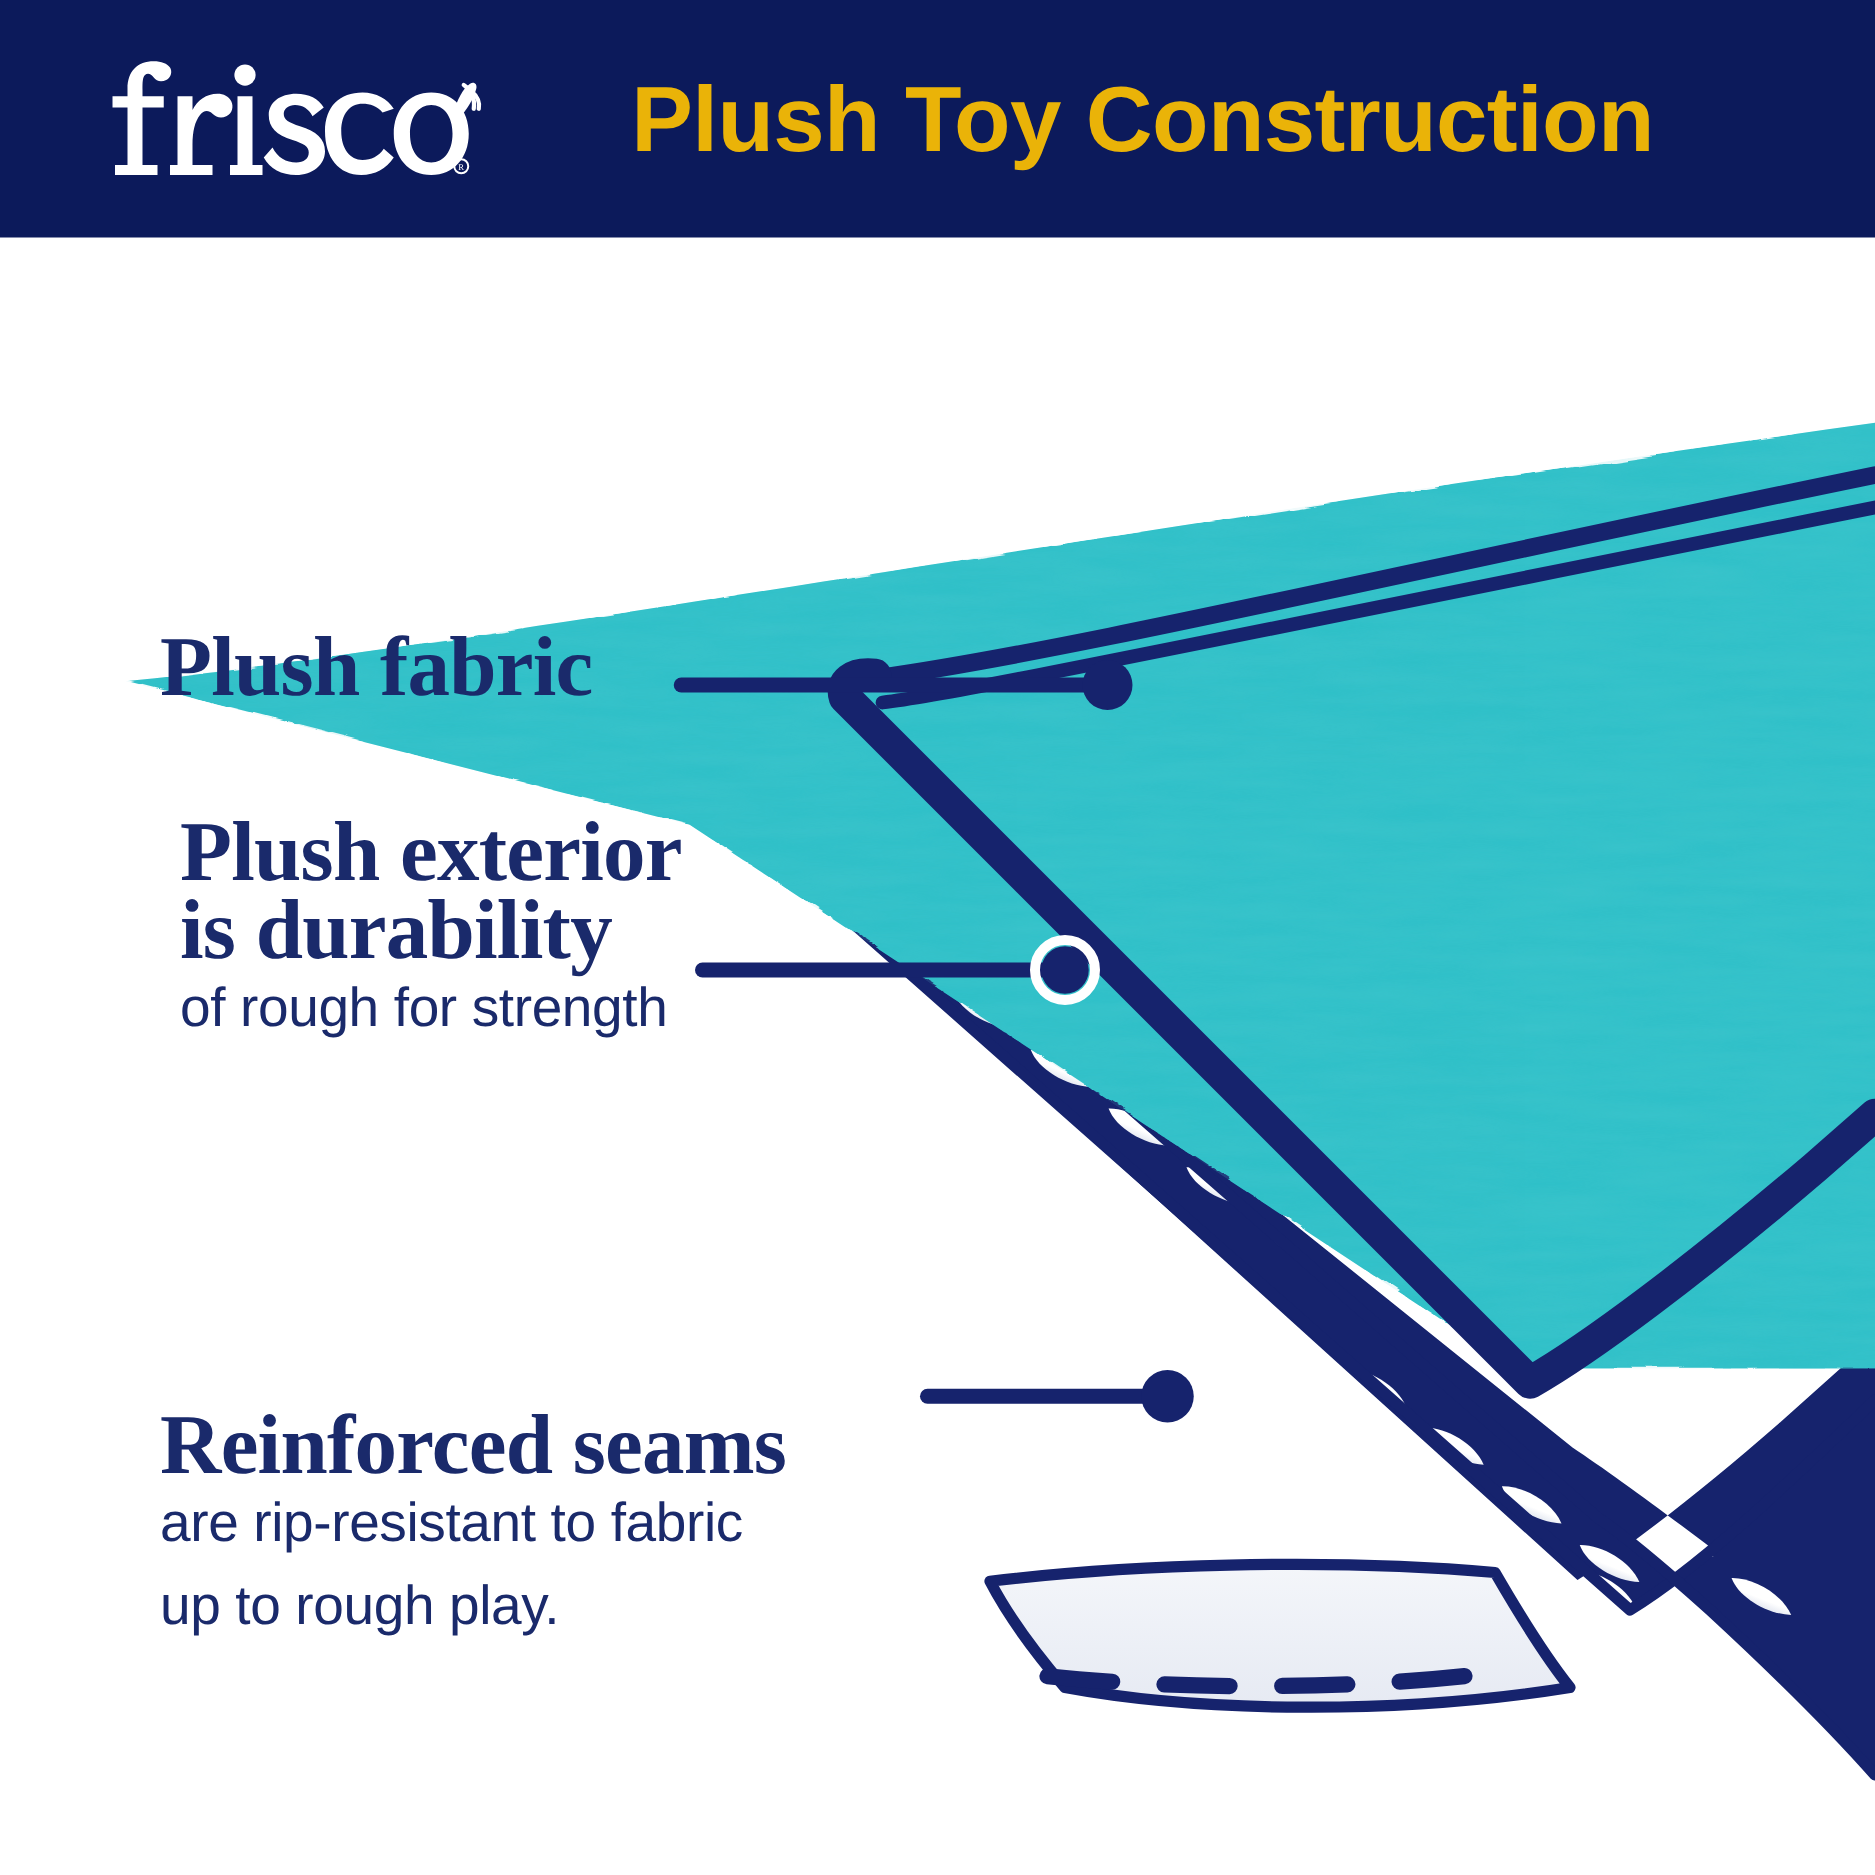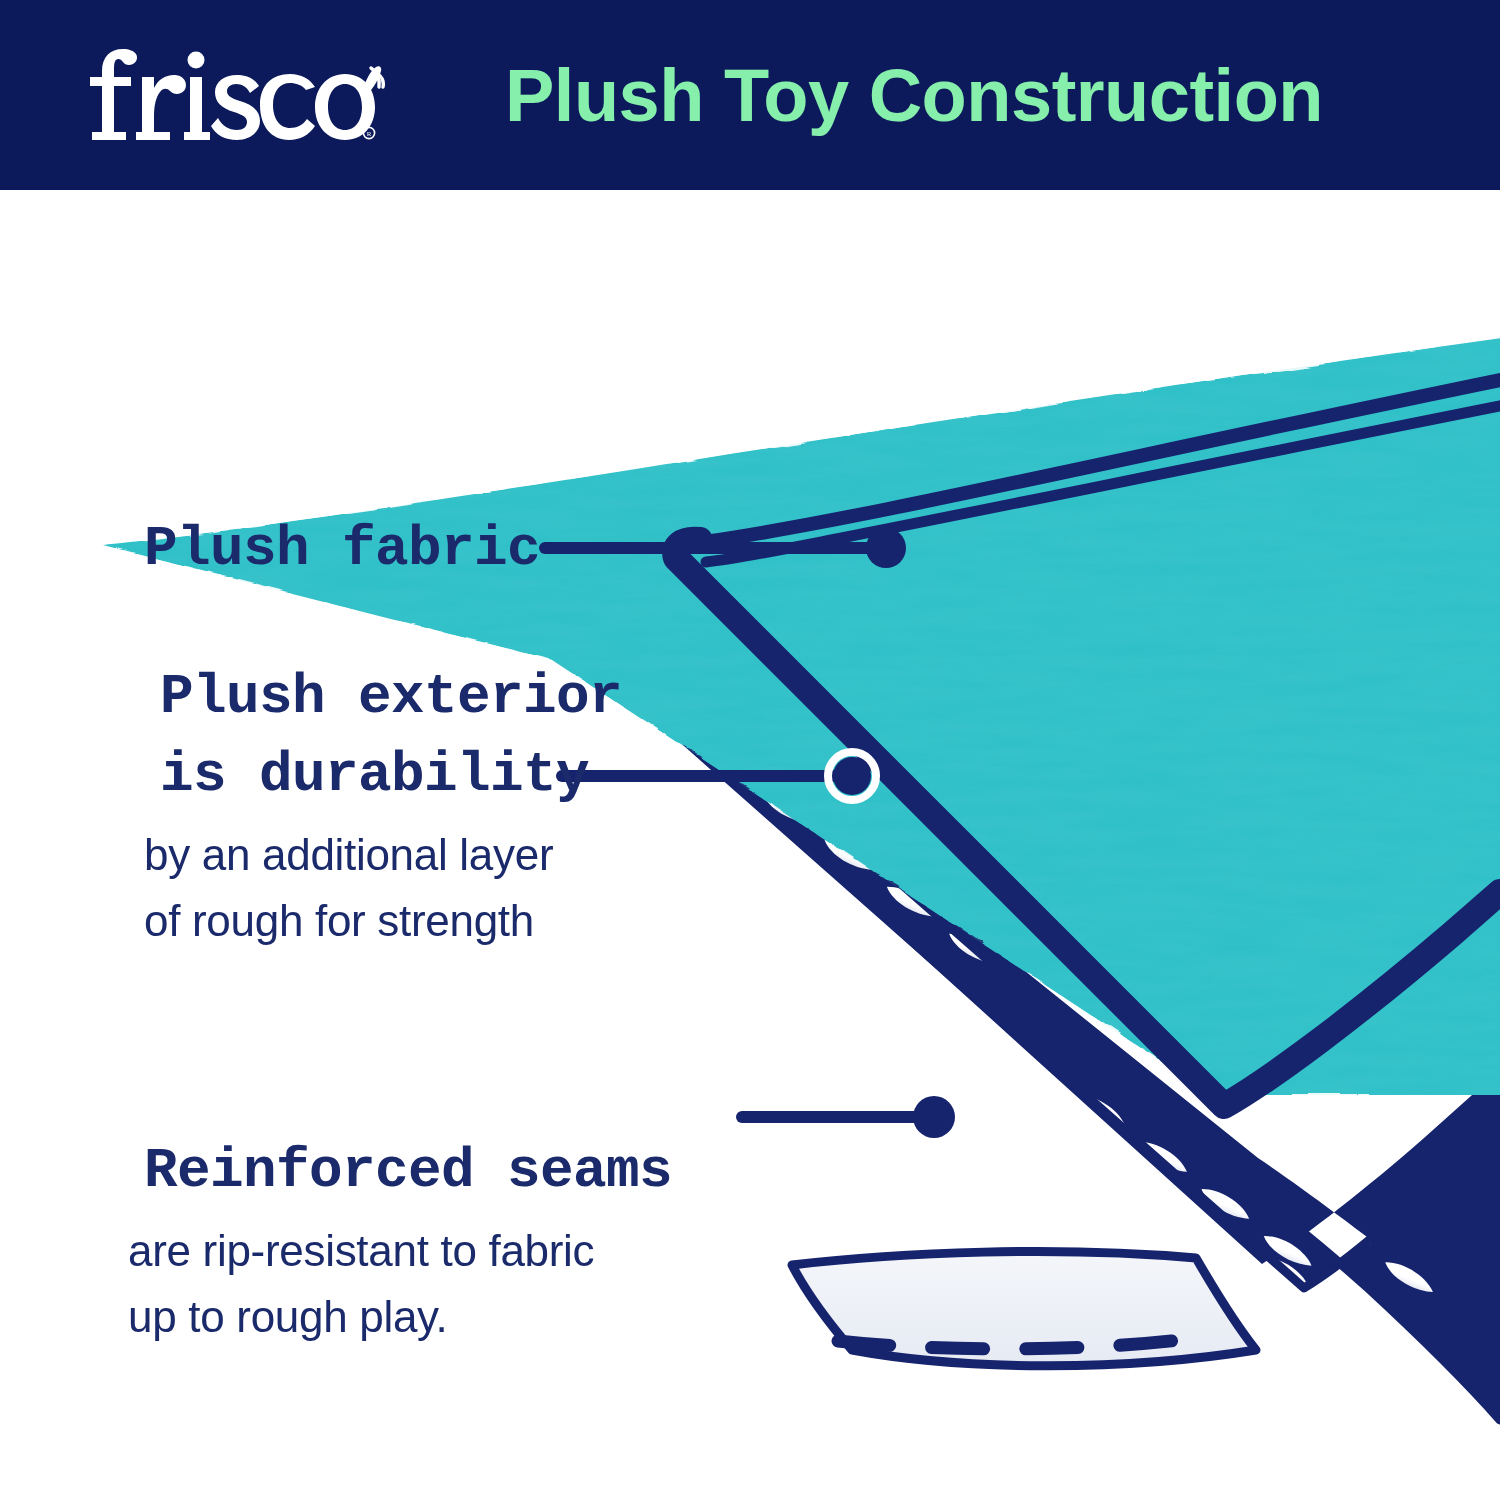--- a/index.html
+++ b/index.html
@@ -34,42 +34,42 @@
     left: 86px;
     top: 46px;
     width: 300px;
     height: 100px;
   }
   #header-title {
     position: absolute;
     left: 505px;
     top: 52px;
     width: 940px;
-    color: #86efac;
+    color: #eab308;
     font-family: "Liberation Sans", sans-serif;
     font-size: 74px;
     font-weight: bold;
     letter-spacing: -0.5px;
     line-height: 88px;
     white-space: nowrap;
   }
 
   
   .callout-block {
     position: absolute;
     color: #1a2a6b;
   }
   .callout-heading {
-    font-family: Liberation Mono, monospace;
-    font-size: 56px;
+    font-family: Liberation Serif, serif;
+    font-size: 68px;
     font-weight: bold;
     line-height: 62px;
     letter-spacing: -0.6px;
     color: #1a2a6b;
-    margin: 16px;
+    margin: 0;
     white-space: nowrap;
   }
   .callout-body {
     font-family: "Liberation Sans", sans-serif;
     font-size: 44px;
     font-weight: normal;
     line-height: 66px;
     letter-spacing: -0.3px;
     color: #1a2a6b;
     margin: 0;
@@ -537,21 +537,20 @@
     </g>
   </svg>
 
   <div class="callout-block" id="callout-plush-fabric">
     <div class="callout-heading">Plush fabric</div>
   </div>
 
   <div class="callout-block" id="callout-plush-exterior">
     <div class="callout-heading">Plush exterior</div>
     <div class="callout-heading">is durability</div>
-    <div class="callout-body">by an additional layer</div>
     <div class="callout-body">of rough for strength</div>
   </div>
 
   <div class="callout-block" id="callout-reinforced-seams">
     <div class="callout-heading">Reinforced seams</div>
     <div class="callout-body">are rip-resistant to fabric</div>
     <div class="callout-body">up to rough play.</div>
   </div>
 
 </div>

